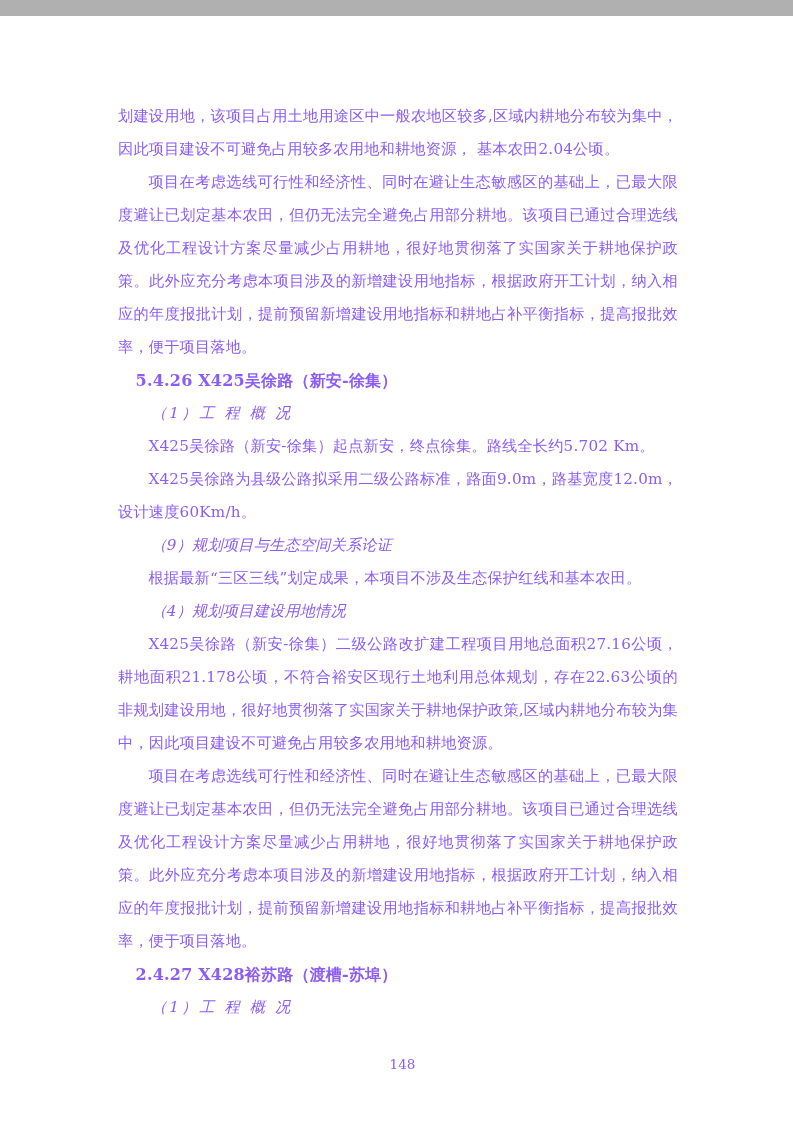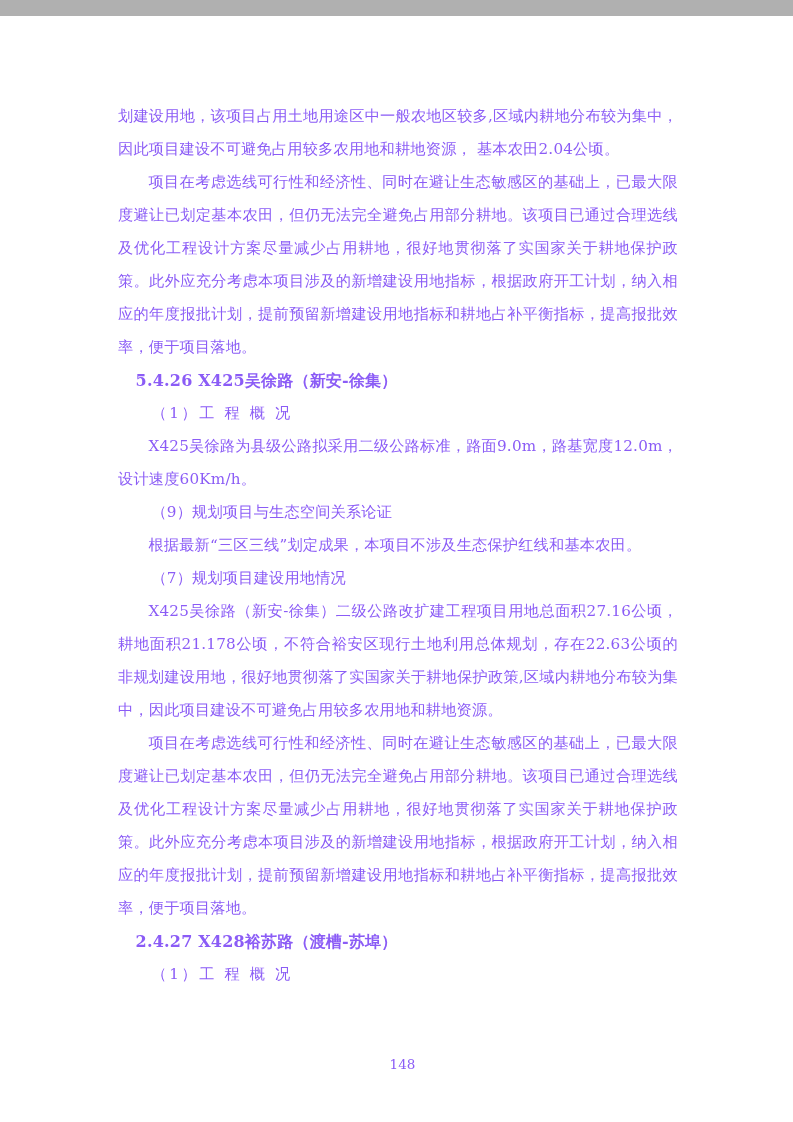--- a/index.html
+++ b/index.html
@@ -38,20 +38,21 @@
   h3.heading {
     margin: 0;
     font-size: 16px;
     line-height: 33px;
     font-weight: bold;
     text-indent: 1.1em;
     letter-spacing: 0.2px;
   }
   p.sub {
     text-indent: 2.2em;
+    font-style: italic;
   }
   .spaced {
     letter-spacing: 2.6px;
   }
   .pagenum {
     position: absolute;
     left: 12px;
     right: 0;
     top: 1040px;
     text-align: center;
@@ -66,28 +67,29 @@
   <div class="content">
 
     <p class="flush">划建设用地，该项目占用土地用途区中一般农地区较多,区域内耕地分布较为集中，因此项目建设不可避免占用较多农用地和耕地资源， 基本农田2.04公顷。</p>
 
     <p class="indent">项目在考虑选线可行性和经济性、同时在避让生态敏感区的基础上，已最大限度避让已划定基本农田，但仍无法完全避免占用部分耕地。该项目已通过合理选线及优化工程设计方案尽量减少占用耕地，很好地贯彻落了实国家关于耕地保护政策。此外应充分考虑本项目涉及的新增建设用地指标，根据政府开工计划，纳入相应的年度报批计划，提前预留新增建设用地指标和耕地占补平衡指标，提高报批效率，便于项目落地。</p>
 
     <h3 class="heading">5.4.26 X425吴徐路（新安-徐集）</h3>
 
     <p class="sub spaced">（1）工 程 概 况</p>
 
+    <p class="indent">X425吴徐路（新安-徐集）起点新安，终点徐集。路线全长约5.702 Km。</p>
 
     <p class="indent">X425吴徐路为县级公路拟采用二级公路标准，路面9.0m，路基宽度12.0m，设计速度60Km/h。</p>
 
     <p class="sub">（9）规划项目与生态空间关系论证</p>
 
     <p class="indent">根据最新“三区三线”划定成果，本项目不涉及生态保护红线和基本农田。</p>
 
-    <p class="sub">（7）规划项目建设用地情况</p>
+    <p class="sub">（4）规划项目建设用地情况</p>
 
     <p class="indent">X425吴徐路（新安-徐集）二级公路改扩建工程项目用地总面积27.16公顷，耕地面积21.178公顷，不符合裕安区现行土地利用总体规划，存在22.63公顷的非规划建设用地，很好地贯彻落了实国家关于耕地保护政策,区域内耕地分布较为集中，因此项目建设不可避免占用较多农用地和耕地资源。</p>
 
     <p class="indent">项目在考虑选线可行性和经济性、同时在避让生态敏感区的基础上，已最大限度避让已划定基本农田，但仍无法完全避免占用部分耕地。该项目已通过合理选线及优化工程设计方案尽量减少占用耕地，很好地贯彻落了实国家关于耕地保护政策。此外应充分考虑本项目涉及的新增建设用地指标，根据政府开工计划，纳入相应的年度报批计划，提前预留新增建设用地指标和耕地占补平衡指标，提高报批效率，便于项目落地。</p>
 
     <h3 class="heading">2.4.27 X428裕苏路（渡槽-苏埠）</h3>
 
     <p class="sub spaced">（1）工 程 概 况</p>
 
   </div>

